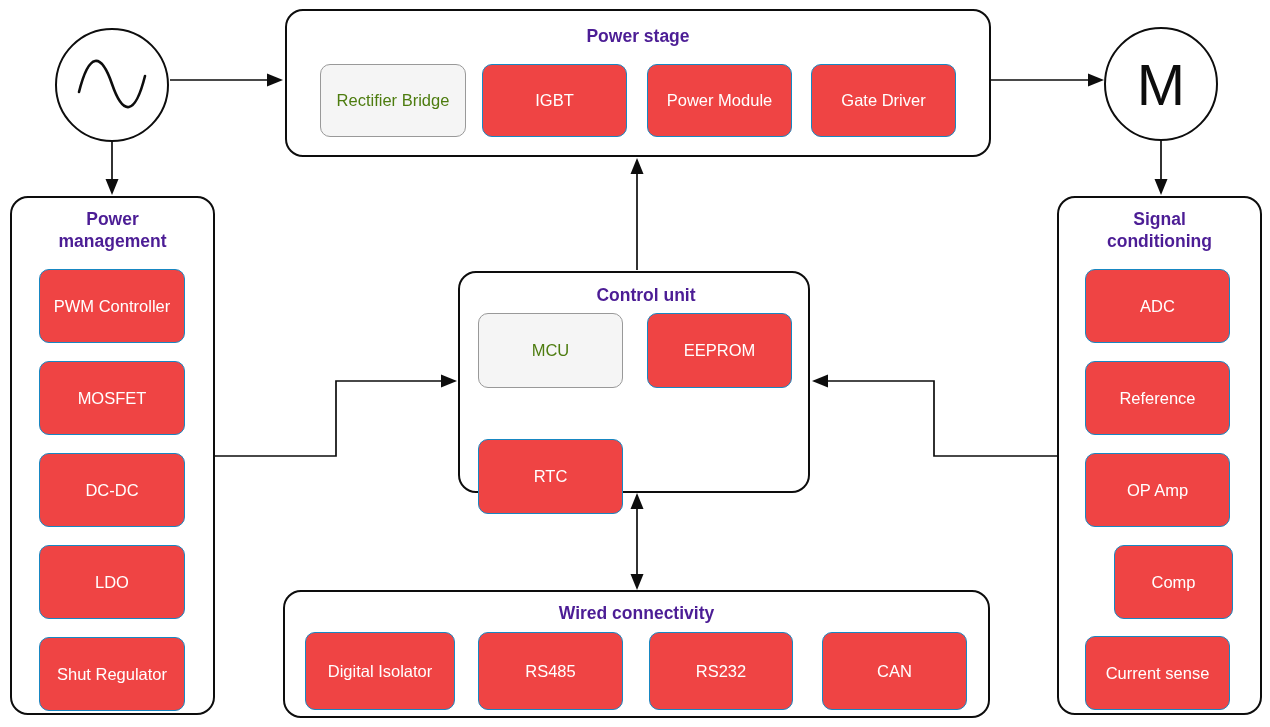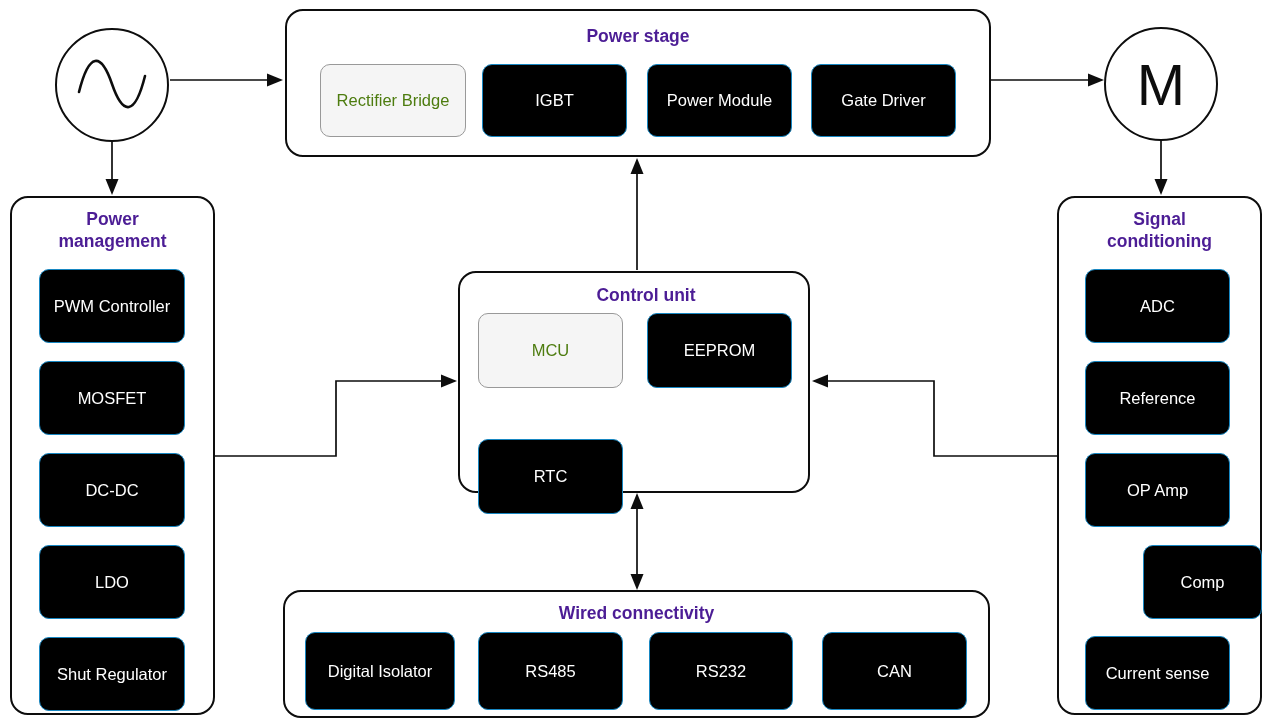--- a/index.html
+++ b/index.html
@@ -12,21 +12,21 @@
     position:absolute;background:#ffffff;border:2px solid #0d0d0d;
     border-radius:18px;box-sizing:border-box;
   }
   .group-title{
     font-weight:bold;font-size:17.5px;line-height:1.25;color:#4c1d95;
     text-align:center;margin:0 auto;
   }
   .chip{
     position:absolute;display:flex;align-items:center;justify-content:center;
     text-align:center;box-sizing:border-box;border-radius:10px;
-    background:#000000;border:1.5px solid #1787C2;color:#ffffff;
+    background:#ef4444;border:1.5px solid #1787C2;color:#ffffff;
     font-size:16.5px;line-height:1.25;padding:0 10px;
   }
   .chip.gray{
     background:#F5F5F5;border:1.5px solid #999999;color:#4d7c0f;
   }
   .edge{stroke:#0d0d0d;stroke-width:1.7;fill:none;}
   .head{fill:#0d0d0d;stroke:none;}
   .node-circle{fill:#ffffff;stroke:#0d0d0d;stroke-width:2;}
   .sine{stroke:#0d0d0d;stroke-width:2.6;fill:none;stroke-linecap:round;}
   .motor-label{font-family:"Liberation Sans",sans-serif;font-size:58px;fill:#0d0d0d;}
@@ -59,21 +59,21 @@
   <div class="chip gray" style="left:478px;top:313px;width:145px;height:75px;">MCU</div>
   <div class="chip" style="left:647px;top:313px;width:145px;height:75px;">EEPROM</div>
   <div class="chip" style="left:478px;top:407px;width:145px;height:75px;margin-top:32px;">RTC</div>
 
   <section class="group" style="left:1057px;top:196px;width:205px;height:519px;">
     <div class="group-title" style="margin-top:11px;width:130px;">Signal conditioning</div>
   </section>
   <div class="chip" style="left:1085px;top:269px;width:145px;height:74px;">ADC</div>
   <div class="chip" style="left:1085px;top:361px;width:145px;height:74px;">Reference</div>
   <div class="chip" style="left:1085px;top:453px;width:145px;height:74px;">OP Amp</div>
-  <div class="chip" style="left:1143px;top:545px;width:119px;height:74px;">Comp</div>
+  <div class="chip" style="left:1114px;top:545px;width:119px;height:74px;">Comp</div>
   <div class="chip" style="left:1085px;top:636px;width:145px;height:74px;">Current sense</div>
 
   <section class="group" style="left:283px;top:590px;width:707px;height:128px;">
     <div class="group-title" style="margin-top:11px;">Wired connectivity</div>
   </section>
   <div class="chip" style="left:305px;top:632px;width:150px;height:78px;">Digital Isolator</div>
   <div class="chip" style="left:478px;top:632px;width:145px;height:78px;">RS485</div>
   <div class="chip" style="left:649px;top:632px;width:144px;height:78px;">RS232</div>
   <div class="chip" style="left:822px;top:632px;width:145px;height:78px;">CAN</div>
 

